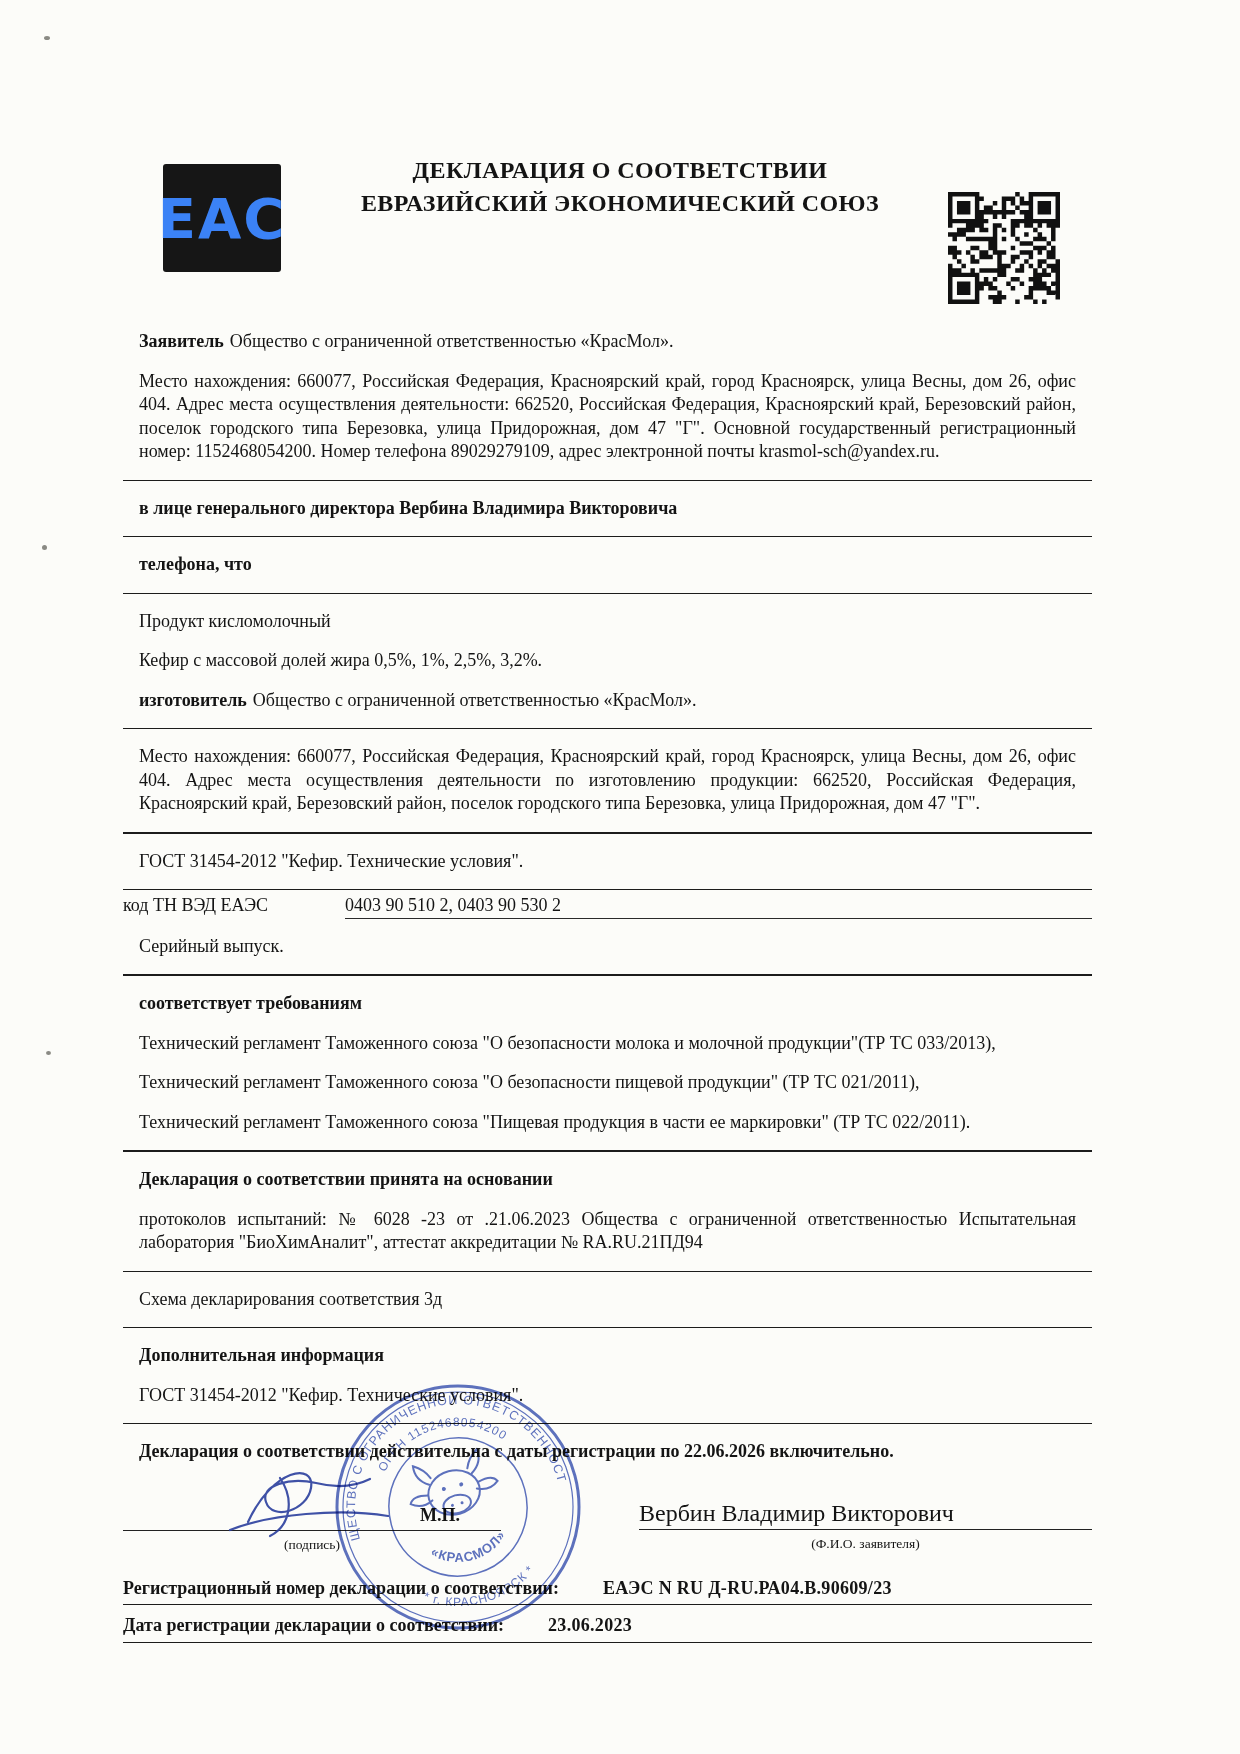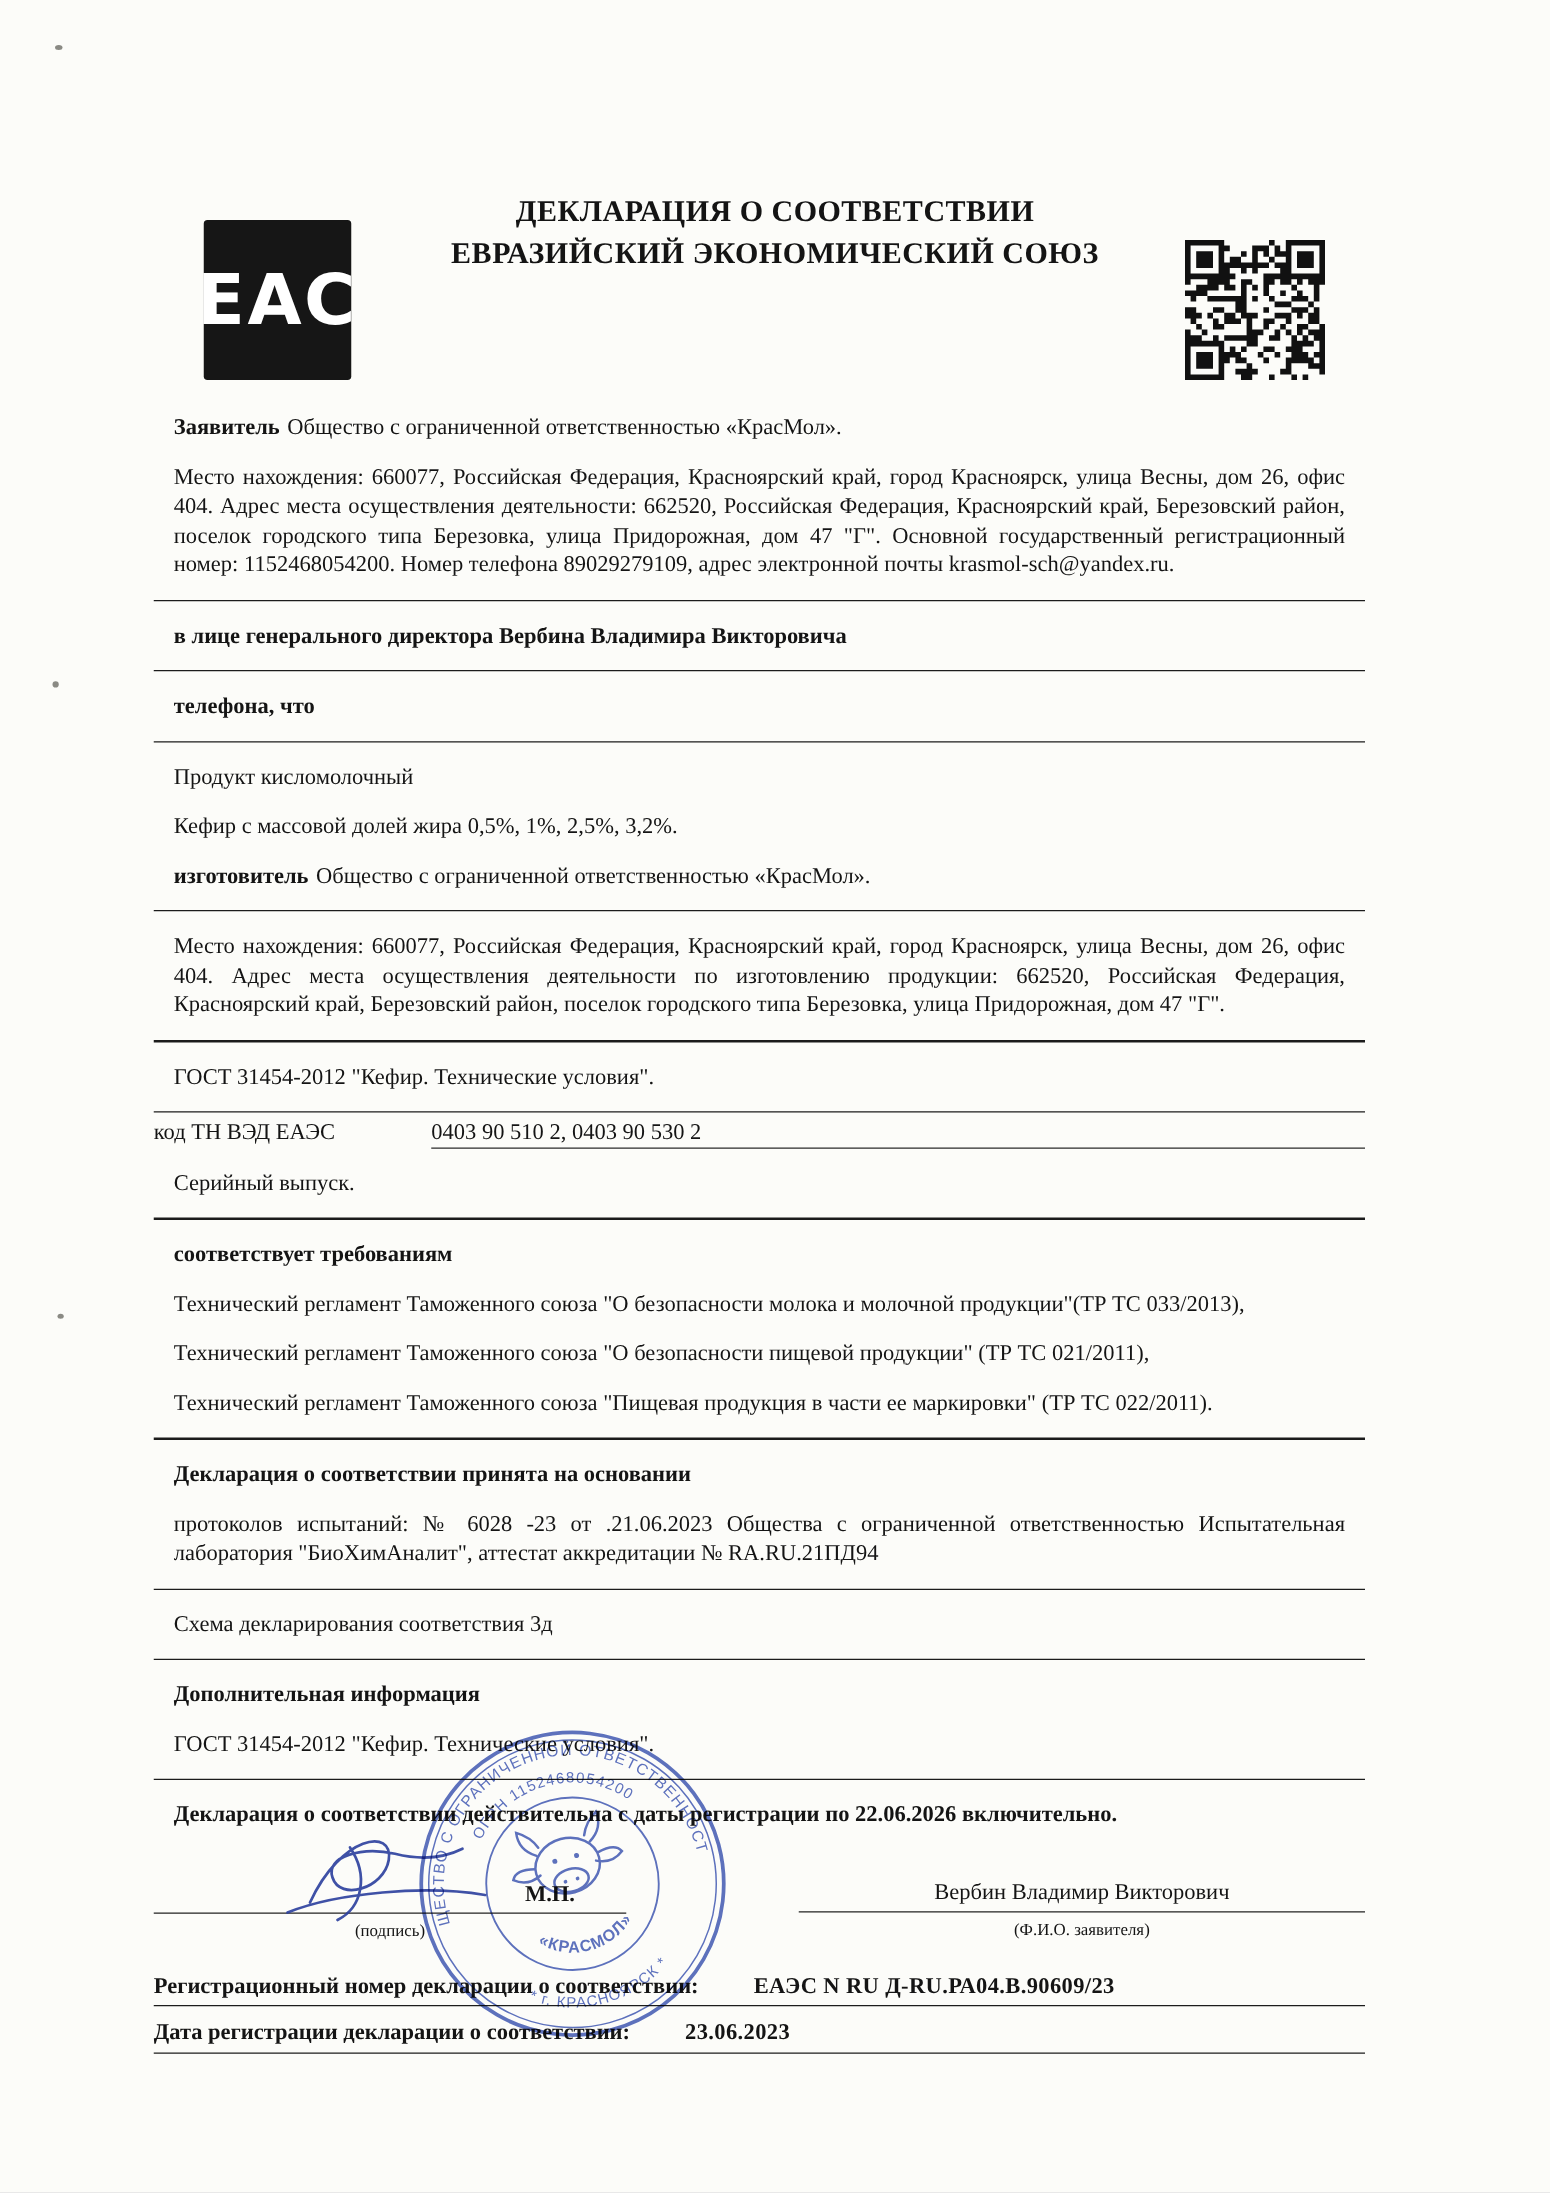--- a/index.html
+++ b/index.html
@@ -1,20 +1,20 @@
 <!DOCTYPE html>
 <html><head>
 <meta charset="utf-8">
 <style>
   html,body{margin:0;padding:0;background:#d9d9d9;}
   .page{position:relative;width:1240px;height:1754px;background:#fcfcf9;overflow:hidden;
         font-family:"Liberation Serif",serif;color:#141414;}
   
-  .eac{position:absolute;left:163px;top:176px;width:118px;height:128px;background:#161616;
-       color:#ffffff;display:flex;align-items:center;justify-content:center;
+  .eac{position:absolute;left:163px;top:164px;width:118px;height:108px;background:#161616;
+       color:#3b82f6;display:flex;align-items:center;justify-content:center;
        font-family:"DejaVu Sans",sans-serif;font-weight:700;font-size:56px;letter-spacing:2px;
        border-radius:3px;}
   .doc-title{position:absolute;left:140px;right:140px;top:154px;text-align:center;
              font-weight:700;font-size:24px;line-height:33px;letter-spacing:.4px;}
   .qr{position:absolute;left:948px;top:192px;width:112px;height:112px;}
   .qr svg{width:100%;height:100%;display:block;}
   
   .content{position:absolute;left:123px;top:314px;width:969px;font-size:18px;line-height:23.5px;}
   .content p{margin:16px;}
   .b{font-weight:700;}
@@ -29,21 +29,21 @@
   
   .validity{margin-top:14px;font-weight:700;}
   .sig-block{position:relative;margin-top:12px;height:88px;}
   .sig-svg{position:absolute;left:95px;top:-30px;z-index:2;}
   .mp{position:absolute;left:297px;top:24px;font-weight:700;z-index:1;}
   .stamp-wrap{position:absolute;left:210px;top:-98px;width:250px;height:250px;
               transform:rotate(-15deg);opacity:.82;mix-blend-mode:multiply;z-index:3;pointer-events:none;}
   .sig-left{position:absolute;left:0;top:50px;width:378px;border-top:1.5px solid #222;}
   .sig-left .cap{font-size:13.5px;text-align:center;padding-top:2px;}
   .sig-right{position:absolute;left:516px;right:0;top:22px;}
-  .sig-right .nm{text-align:center;font-size:18px;padding-bottom:4px;}
+  .sig-right .nm{font-size:24px;padding-bottom:4px;}
   .sig-right .ln{border-top:1.5px solid #222;}
   .sig-right .cap{font-size:13.5px;text-align:center;padding-top:2px;}
   
   .reg-row{display:flex;margin:9px 0 4px;}
   .reg-row .rl{font-weight:700;}
   .reg-row .rv{font-weight:700;margin-left:44px;letter-spacing:.3px;}
   
   .speck{position:absolute;background:#8a8a84;border-radius:50%;}
 </style>
 </head>

